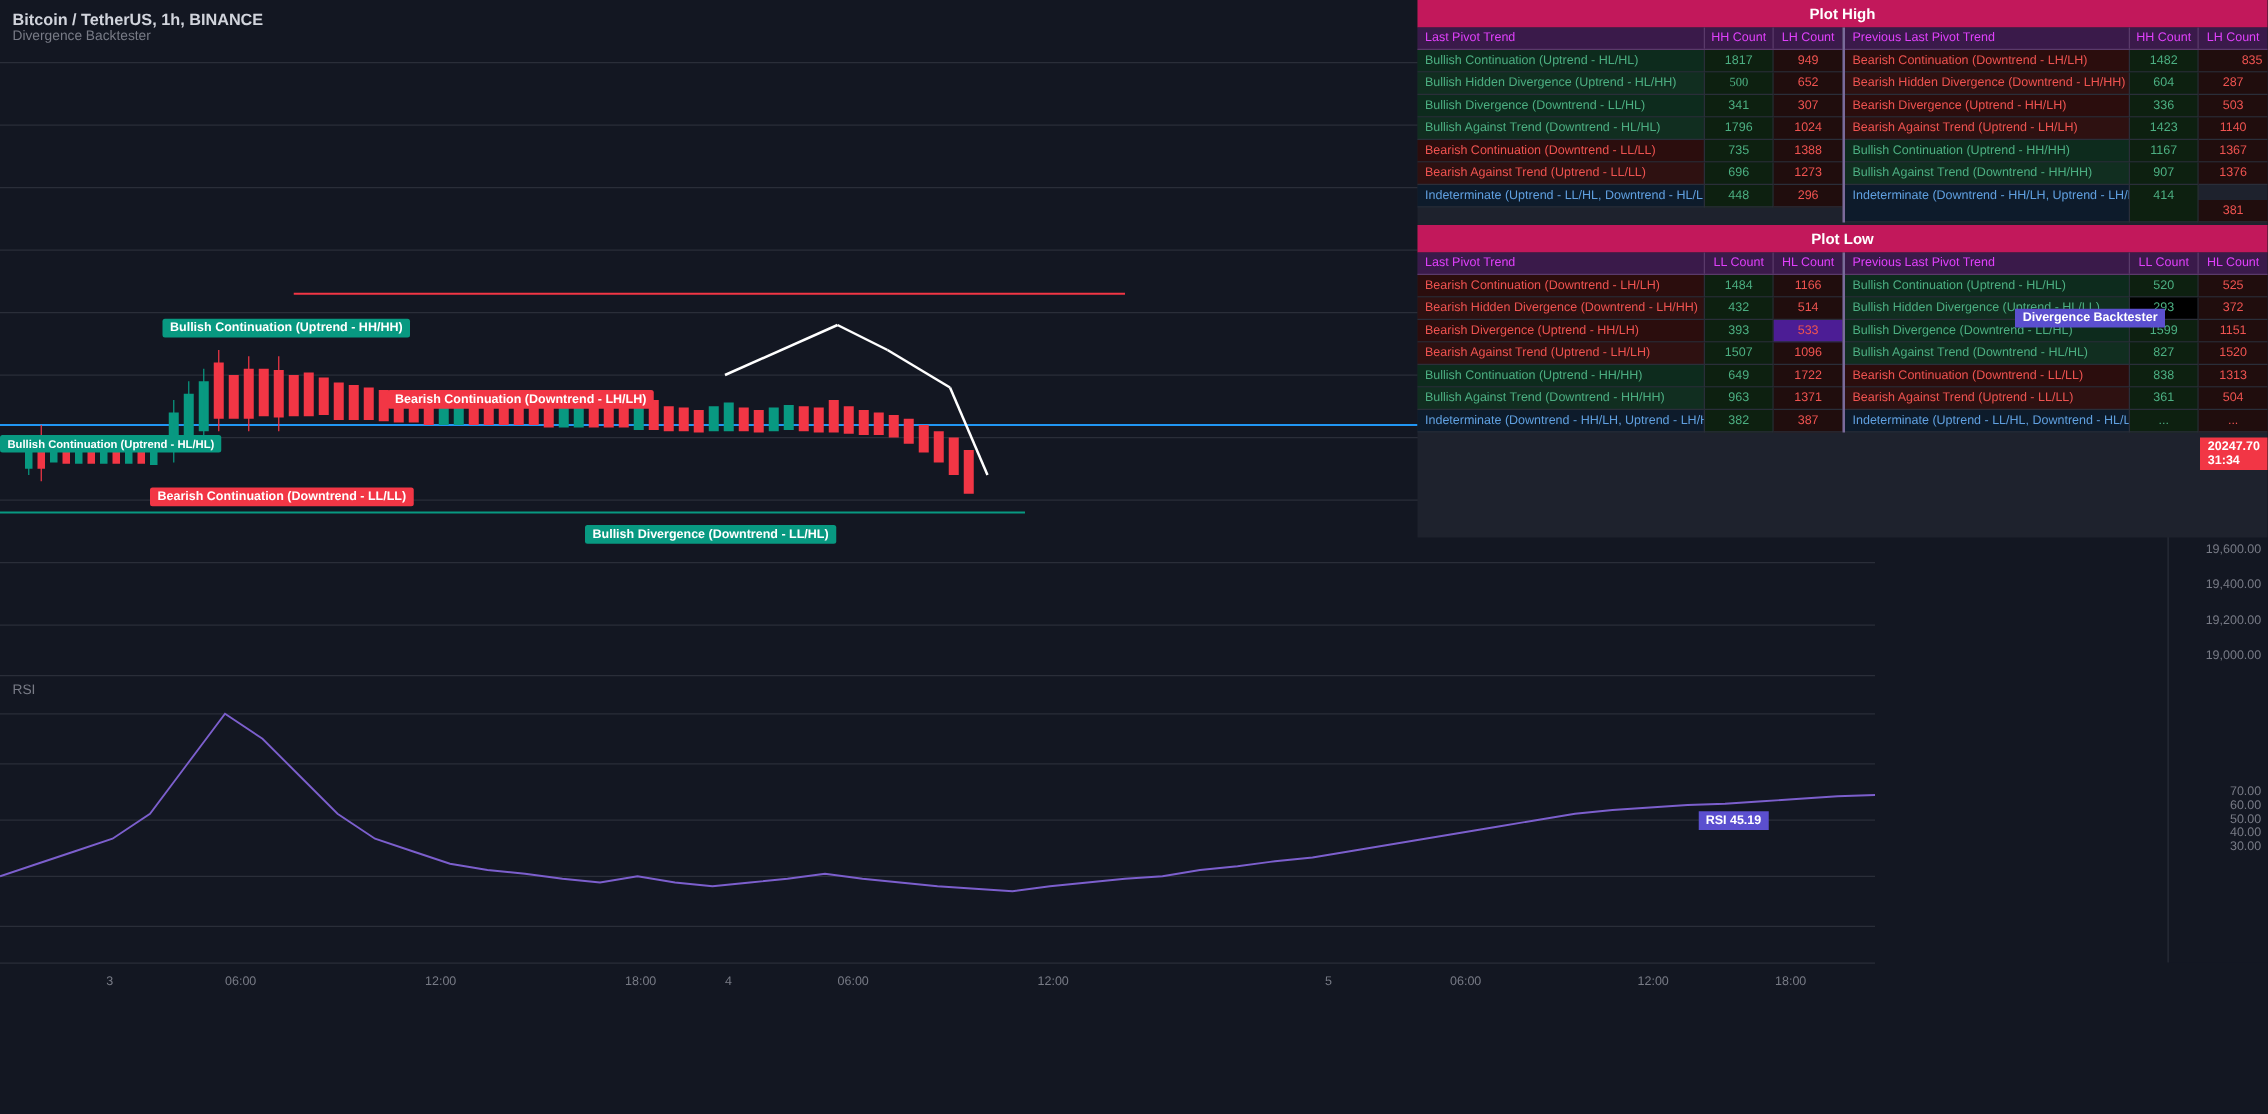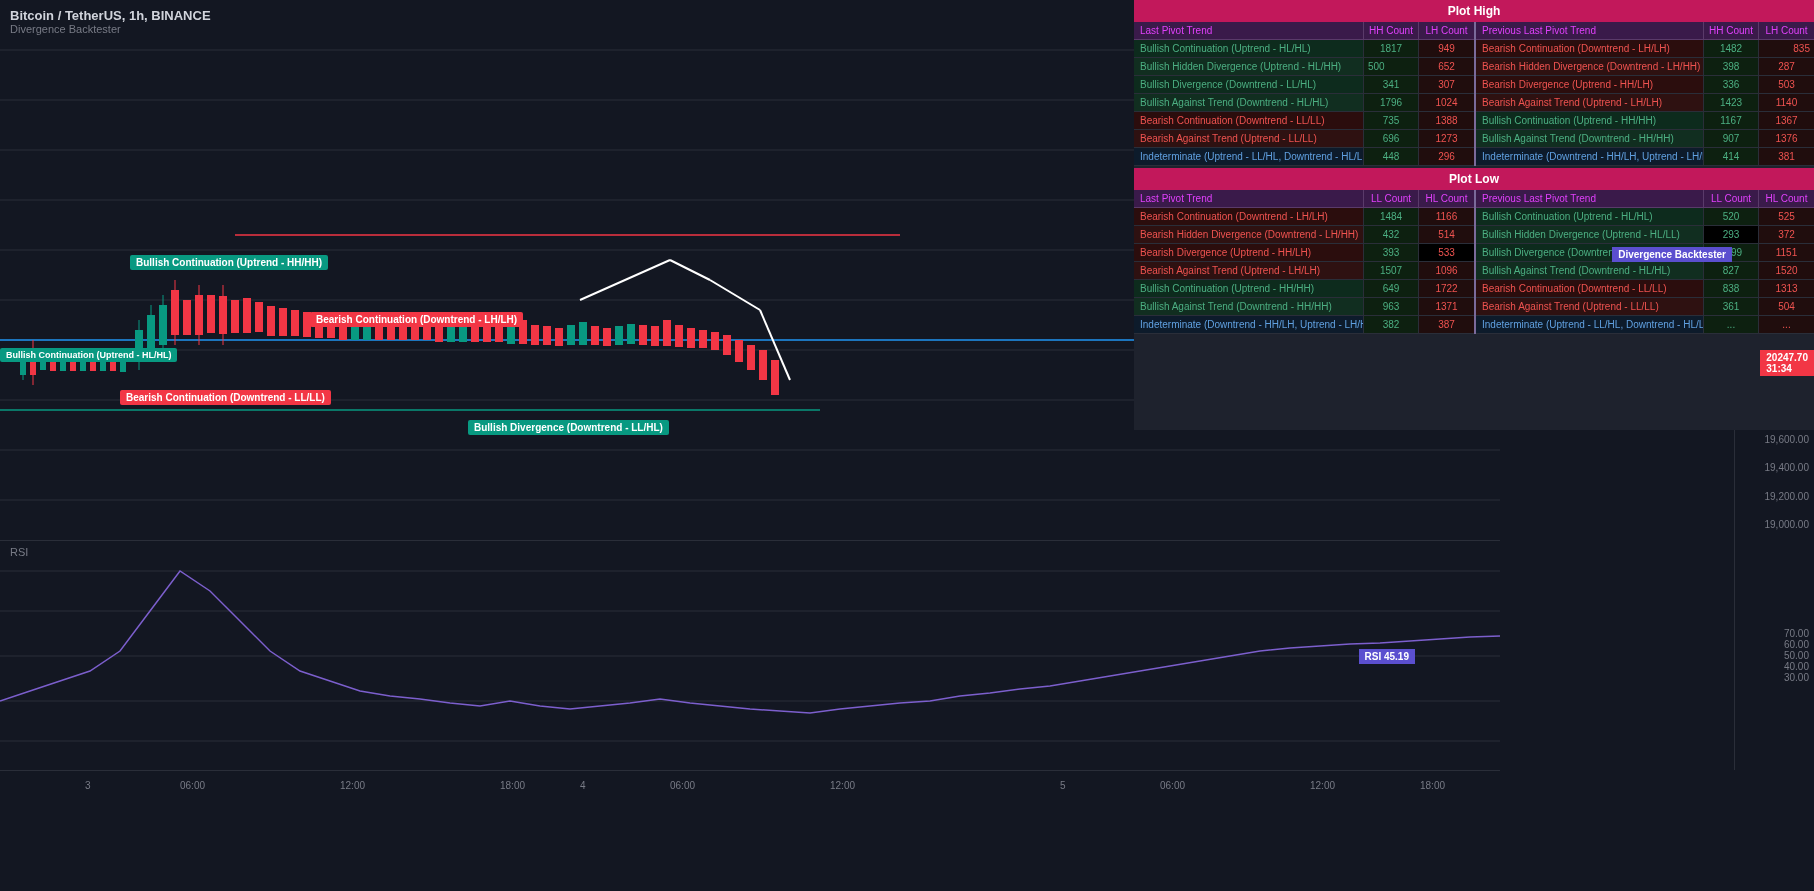--- a/index.html
+++ b/index.html
@@ -408,21 +408,21 @@
         <div style="color:#e040fb; text-align:center; padding:3px 2px; font-size:10px;">LH Count</div>
       </div>
       <div id="ph-left-rows">
           <div style="display: grid; grid-template-columns: 1fr 55px 55px;">
             <div style="padding: 3px 6px; font-size: 10px; border-right: 1px solid rgb(42, 46, 57); border-bottom: 1px solid rgb(42, 46, 57); background: rgb(13, 43, 29); color: rgb(76, 175, 130); overflow: hidden; white-space: nowrap;">Bullish Continuation (Uptrend - HL/HL)</div>
             <div style="padding: 3px 4px; font-size: 10px; text-align: center; border-right: 1px solid rgb(42, 46, 57); border-bottom: 1px solid rgb(42, 46, 57); background: rgb(13, 32, 16); color: rgb(76, 175, 130);">1817</div>
             <div style="padding: 3px 4px; font-size: 10px; text-align: center; border-bottom: 1px solid rgb(42, 46, 57); background: rgb(32, 13, 13); color: rgb(239, 83, 80);">949</div>
           </div>
           <div style="display: grid; grid-template-columns: 1fr 55px 55px;">
             <div style="padding: 3px 6px; font-size: 10px; border-right: 1px solid rgb(42, 46, 57); border-bottom: 1px solid rgb(42, 46, 57); background: rgb(17, 46, 32); color: rgb(76, 175, 130); overflow: hidden; white-space: nowrap;">Bullish Hidden Divergence  (Uptrend - HL/HH)</div>
-            <div style="padding: 3px 4px; font-size: 10px; text-align: left; border-right: 1px solid rgb(42, 46, 57); border-bottom: 1px solid rgb(42, 46, 57); background: rgb(13, 32, 16); color: rgb(76, 175, 130);">500</div>
+            <div style="padding: 3px 4px; font-size: 10px; text-align: center; border-right: 1px solid rgb(42, 46, 57); border-bottom: 1px solid rgb(42, 46, 57); background: rgb(13, 32, 16); color: rgb(76, 175, 130); font-family: Liberation Serif, serif;">500</div>
             <div style="padding: 3px 4px; font-size: 10px; text-align: center; border-bottom: 1px solid rgb(42, 46, 57); background: rgb(32, 13, 13); color: rgb(239, 83, 80);">652</div>
           </div>
           <div style="display: grid; grid-template-columns: 1fr 55px 55px;">
             <div style="padding: 3px 6px; font-size: 10px; border-right: 1px solid rgb(42, 46, 57); border-bottom: 1px solid rgb(42, 46, 57); background: rgb(13, 43, 29); color: rgb(76, 175, 130); overflow: hidden; white-space: nowrap;">Bullish Divergence (Downtrend - LL/HL)</div>
             <div style="padding: 3px 4px; font-size: 10px; text-align: center; border-right: 1px solid rgb(42, 46, 57); border-bottom: 1px solid rgb(42, 46, 57); background: rgb(13, 32, 16); color: rgb(76, 175, 130);">341</div>
             <div style="padding: 3px 4px; font-size: 10px; text-align: center; border-bottom: 1px solid rgb(42, 46, 57); background: rgb(32, 13, 13); color: rgb(239, 83, 80);">307</div>
           </div>
           <div style="display: grid; grid-template-columns: 1fr 55px 55px;">
             <div style="padding: 3px 6px; font-size: 10px; border-right: 1px solid rgb(42, 46, 57); border-bottom: 1px solid rgb(42, 46, 57); background: rgb(17, 46, 32); color: rgb(76, 175, 130); overflow: hidden; white-space: nowrap;">Bullish Against Trend (Downtrend - HL/HL)</div>
             <div style="padding: 3px 4px; font-size: 10px; text-align: center; border-right: 1px solid rgb(42, 46, 57); border-bottom: 1px solid rgb(42, 46, 57); background: rgb(13, 32, 16); color: rgb(76, 175, 130);">1796</div>
@@ -453,21 +453,21 @@
         <div style="color:#e040fb; text-align:center; padding:3px 2px; font-size:10px;">LH Count</div>
       </div>
       <div id="ph-right-rows">
           <div style="display: grid; grid-template-columns: 1fr 55px 55px;">
             <div style="padding: 3px 6px; font-size: 10px; border-right: 1px solid rgb(42, 46, 57); border-bottom: 1px solid rgb(42, 46, 57); background: rgb(43, 13, 13); color: rgb(239, 83, 80); overflow: hidden; white-space: nowrap;">Bearish Continuation (Downtrend - LH/LH)</div>
             <div style="padding: 3px 4px; font-size: 10px; text-align: center; border-right: 1px solid rgb(42, 46, 57); border-bottom: 1px solid rgb(42, 46, 57); background: rgb(13, 32, 16); color: rgb(76, 175, 130);">1482</div>
             <div style="padding: 3px 4px; font-size: 10px; text-align: right; border-bottom: 1px solid rgb(42, 46, 57); background: rgb(32, 13, 13); color: rgb(239, 83, 80);">835</div>
           </div>
           <div style="display: grid; grid-template-columns: 1fr 55px 55px;">
             <div style="padding: 3px 6px; font-size: 10px; border-right: 1px solid rgb(42, 46, 57); border-bottom: 1px solid rgb(42, 46, 57); background: rgb(46, 17, 17); color: rgb(239, 83, 80); overflow: hidden; white-space: nowrap;">Bearish Hidden Divergence  (Downtrend - LH/HH)</div>
-            <div style="padding: 3px 4px; font-size: 10px; text-align: center; border-right: 1px solid rgb(42, 46, 57); border-bottom: 1px solid rgb(42, 46, 57); background: rgb(13, 32, 16); color: rgb(76, 175, 130);">398</div>
+            <div style="padding: 3px 4px; font-size: 10px; text-align: center; border-right: 1px solid rgb(42, 46, 57); border-bottom: 1px solid rgb(42, 46, 57); background: rgb(13, 32, 16); color: rgb(76, 175, 130);">604</div>
             <div style="padding: 3px 4px; font-size: 10px; text-align: center; border-bottom: 1px solid rgb(42, 46, 57); background: rgb(32, 13, 13); color: rgb(239, 83, 80);">287</div>
           </div>
           <div style="display: grid; grid-template-columns: 1fr 55px 55px;">
             <div style="padding: 3px 6px; font-size: 10px; border-right: 1px solid rgb(42, 46, 57); border-bottom: 1px solid rgb(42, 46, 57); background: rgb(43, 13, 13); color: rgb(239, 83, 80); overflow: hidden; white-space: nowrap;">Bearish Divergence (Uptrend - HH/LH)</div>
             <div style="padding: 3px 4px; font-size: 10px; text-align: center; border-right: 1px solid rgb(42, 46, 57); border-bottom: 1px solid rgb(42, 46, 57); background: rgb(13, 32, 16); color: rgb(76, 175, 130);">336</div>
             <div style="padding: 3px 4px; font-size: 10px; text-align: center; border-bottom: 1px solid rgb(42, 46, 57); background: rgb(32, 13, 13); color: rgb(239, 83, 80);">503</div>
           </div>
           <div style="display: grid; grid-template-columns: 1fr 55px 55px;">
             <div style="padding: 3px 6px; font-size: 10px; border-right: 1px solid rgb(42, 46, 57); border-bottom: 1px solid rgb(42, 46, 57); background: rgb(46, 17, 17); color: rgb(239, 83, 80); overflow: hidden; white-space: nowrap;">Bearish Against Trend (Uptrend - LH/LH)</div>
             <div style="padding: 3px 4px; font-size: 10px; text-align: center; border-right: 1px solid rgb(42, 46, 57); border-bottom: 1px solid rgb(42, 46, 57); background: rgb(13, 32, 16); color: rgb(76, 175, 130);">1423</div>
@@ -479,21 +479,21 @@
             <div style="padding: 3px 4px; font-size: 10px; text-align: center; border-bottom: 1px solid rgb(42, 46, 57); background: rgb(32, 13, 13); color: rgb(239, 83, 80);">1367</div>
           </div>
           <div style="display: grid; grid-template-columns: 1fr 55px 55px;">
             <div style="padding: 3px 6px; font-size: 10px; border-right: 1px solid rgb(42, 46, 57); border-bottom: 1px solid rgb(42, 46, 57); background: rgb(17, 46, 32); color: rgb(76, 175, 130); overflow: hidden; white-space: nowrap;">Bullish Against Trend (Downtrend - HH/HH)</div>
             <div style="padding: 3px 4px; font-size: 10px; text-align: center; border-right: 1px solid rgb(42, 46, 57); border-bottom: 1px solid rgb(42, 46, 57); background: rgb(13, 32, 16); color: rgb(76, 175, 130);">907</div>
             <div style="padding: 3px 4px; font-size: 10px; text-align: center; border-bottom: 1px solid rgb(42, 46, 57); background: rgb(32, 13, 13); color: rgb(239, 83, 80);">1376</div>
           </div>
           <div style="display: grid; grid-template-columns: 1fr 55px 55px;">
             <div style="padding: 3px 6px; font-size: 10px; border-right: 1px solid rgb(42, 46, 57); border-bottom: 1px solid rgb(42, 46, 57); background: rgb(13, 27, 43); color: rgb(96, 160, 224); overflow: hidden; white-space: nowrap;">Indeterminate (Downtrend - HH/LH, Uptrend - LH/HH)</div>
             <div style="padding: 3px 4px; font-size: 10px; text-align: center; border-right: 1px solid rgb(42, 46, 57); border-bottom: 1px solid rgb(42, 46, 57); background: rgb(13, 32, 16); color: rgb(76, 175, 130);">414</div>
-            <div style="padding: 3px 4px; font-size: 10px; text-align: center; border-bottom: 1px solid rgb(42, 46, 57); background: rgb(32, 13, 13); color: rgb(239, 83, 80);">381</div>
+            <div style="padding: 3px 4px; font-size: 10px; text-align: center; border-bottom: 1px solid rgb(42, 46, 57); background: rgb(32, 13, 13); color: rgb(239, 83, 80); margin-top: 12px;">381</div>
           </div>
         </div>
     </div>
   </div>
 
   <div style="background:#c2185b; color:white; text-align:center; padding:4px; font-size:12px; font-weight:bold; margin-top:2px;">Plot Low</div>
 
   <div style="display:grid; grid-template-columns:1fr 1fr;">
 
     <div>
@@ -509,21 +509,21 @@
             <div style="padding: 3px 4px; font-size: 10px; text-align: center; border-bottom: 1px solid rgb(42, 46, 57); background: rgb(32, 13, 13); color: rgb(239, 83, 80);">1166</div>
           </div>
           <div style="display: grid; grid-template-columns: 1fr 55px 55px;">
             <div style="padding: 3px 6px; font-size: 10px; border-right: 1px solid rgb(42, 46, 57); border-bottom: 1px solid rgb(42, 46, 57); background: rgb(46, 17, 17); color: rgb(239, 83, 80); overflow: hidden; white-space: nowrap;">Bearish Hidden Divergence  (Downtrend - LH/HH)</div>
             <div style="padding: 3px 4px; font-size: 10px; text-align: center; border-right: 1px solid rgb(42, 46, 57); border-bottom: 1px solid rgb(42, 46, 57); background: rgb(13, 32, 16); color: rgb(76, 175, 130);">432</div>
             <div style="padding: 3px 4px; font-size: 10px; text-align: center; border-bottom: 1px solid rgb(42, 46, 57); background: rgb(32, 13, 13); color: rgb(239, 83, 80);">514</div>
           </div>
           <div style="display: grid; grid-template-columns: 1fr 55px 55px;">
             <div style="padding: 3px 6px; font-size: 10px; border-right: 1px solid rgb(42, 46, 57); border-bottom: 1px solid rgb(42, 46, 57); background: rgb(43, 13, 13); color: rgb(239, 83, 80); overflow: hidden; white-space: nowrap;">Bearish Divergence (Uptrend - HH/LH)</div>
             <div style="padding: 3px 4px; font-size: 10px; text-align: center; border-right: 1px solid rgb(42, 46, 57); border-bottom: 1px solid rgb(42, 46, 57); background: rgb(13, 32, 16); color: rgb(76, 175, 130);">393</div>
-            <div style="padding: 3px 4px; font-size: 10px; text-align: center; border-bottom: 1px solid rgb(42, 46, 57); background: #000000; color: rgb(239, 83, 80);">533</div>
+            <div style="padding: 3px 4px; font-size: 10px; text-align: center; border-bottom: 1px solid rgb(42, 46, 57); background: #4c1d95; color: rgb(239, 83, 80);">533</div>
           </div>
           <div style="display: grid; grid-template-columns: 1fr 55px 55px;">
             <div style="padding: 3px 6px; font-size: 10px; border-right: 1px solid rgb(42, 46, 57); border-bottom: 1px solid rgb(42, 46, 57); background: rgb(46, 17, 17); color: rgb(239, 83, 80); overflow: hidden; white-space: nowrap;">Bearish Against Trend (Uptrend - LH/LH)</div>
             <div style="padding: 3px 4px; font-size: 10px; text-align: center; border-right: 1px solid rgb(42, 46, 57); border-bottom: 1px solid rgb(42, 46, 57); background: rgb(13, 32, 16); color: rgb(76, 175, 130);">1507</div>
             <div style="padding: 3px 4px; font-size: 10px; text-align: center; border-bottom: 1px solid rgb(42, 46, 57); background: rgb(32, 13, 13); color: rgb(239, 83, 80);">1096</div>
           </div>
           <div style="display: grid; grid-template-columns: 1fr 55px 55px;">
             <div style="padding: 3px 6px; font-size: 10px; border-right: 1px solid rgb(42, 46, 57); border-bottom: 1px solid rgb(42, 46, 57); background: rgb(13, 43, 29); color: rgb(76, 175, 130); overflow: hidden; white-space: nowrap;">Bullish Continuation (Uptrend - HH/HH)</div>
             <div style="padding: 3px 4px; font-size: 10px; text-align: center; border-right: 1px solid rgb(42, 46, 57); border-bottom: 1px solid rgb(42, 46, 57); background: rgb(13, 32, 16); color: rgb(76, 175, 130);">649</div>
             <div style="padding: 3px 4px; font-size: 10px; text-align: center; border-bottom: 1px solid rgb(42, 46, 57); background: rgb(32, 13, 13); color: rgb(239, 83, 80);">1722</div>

